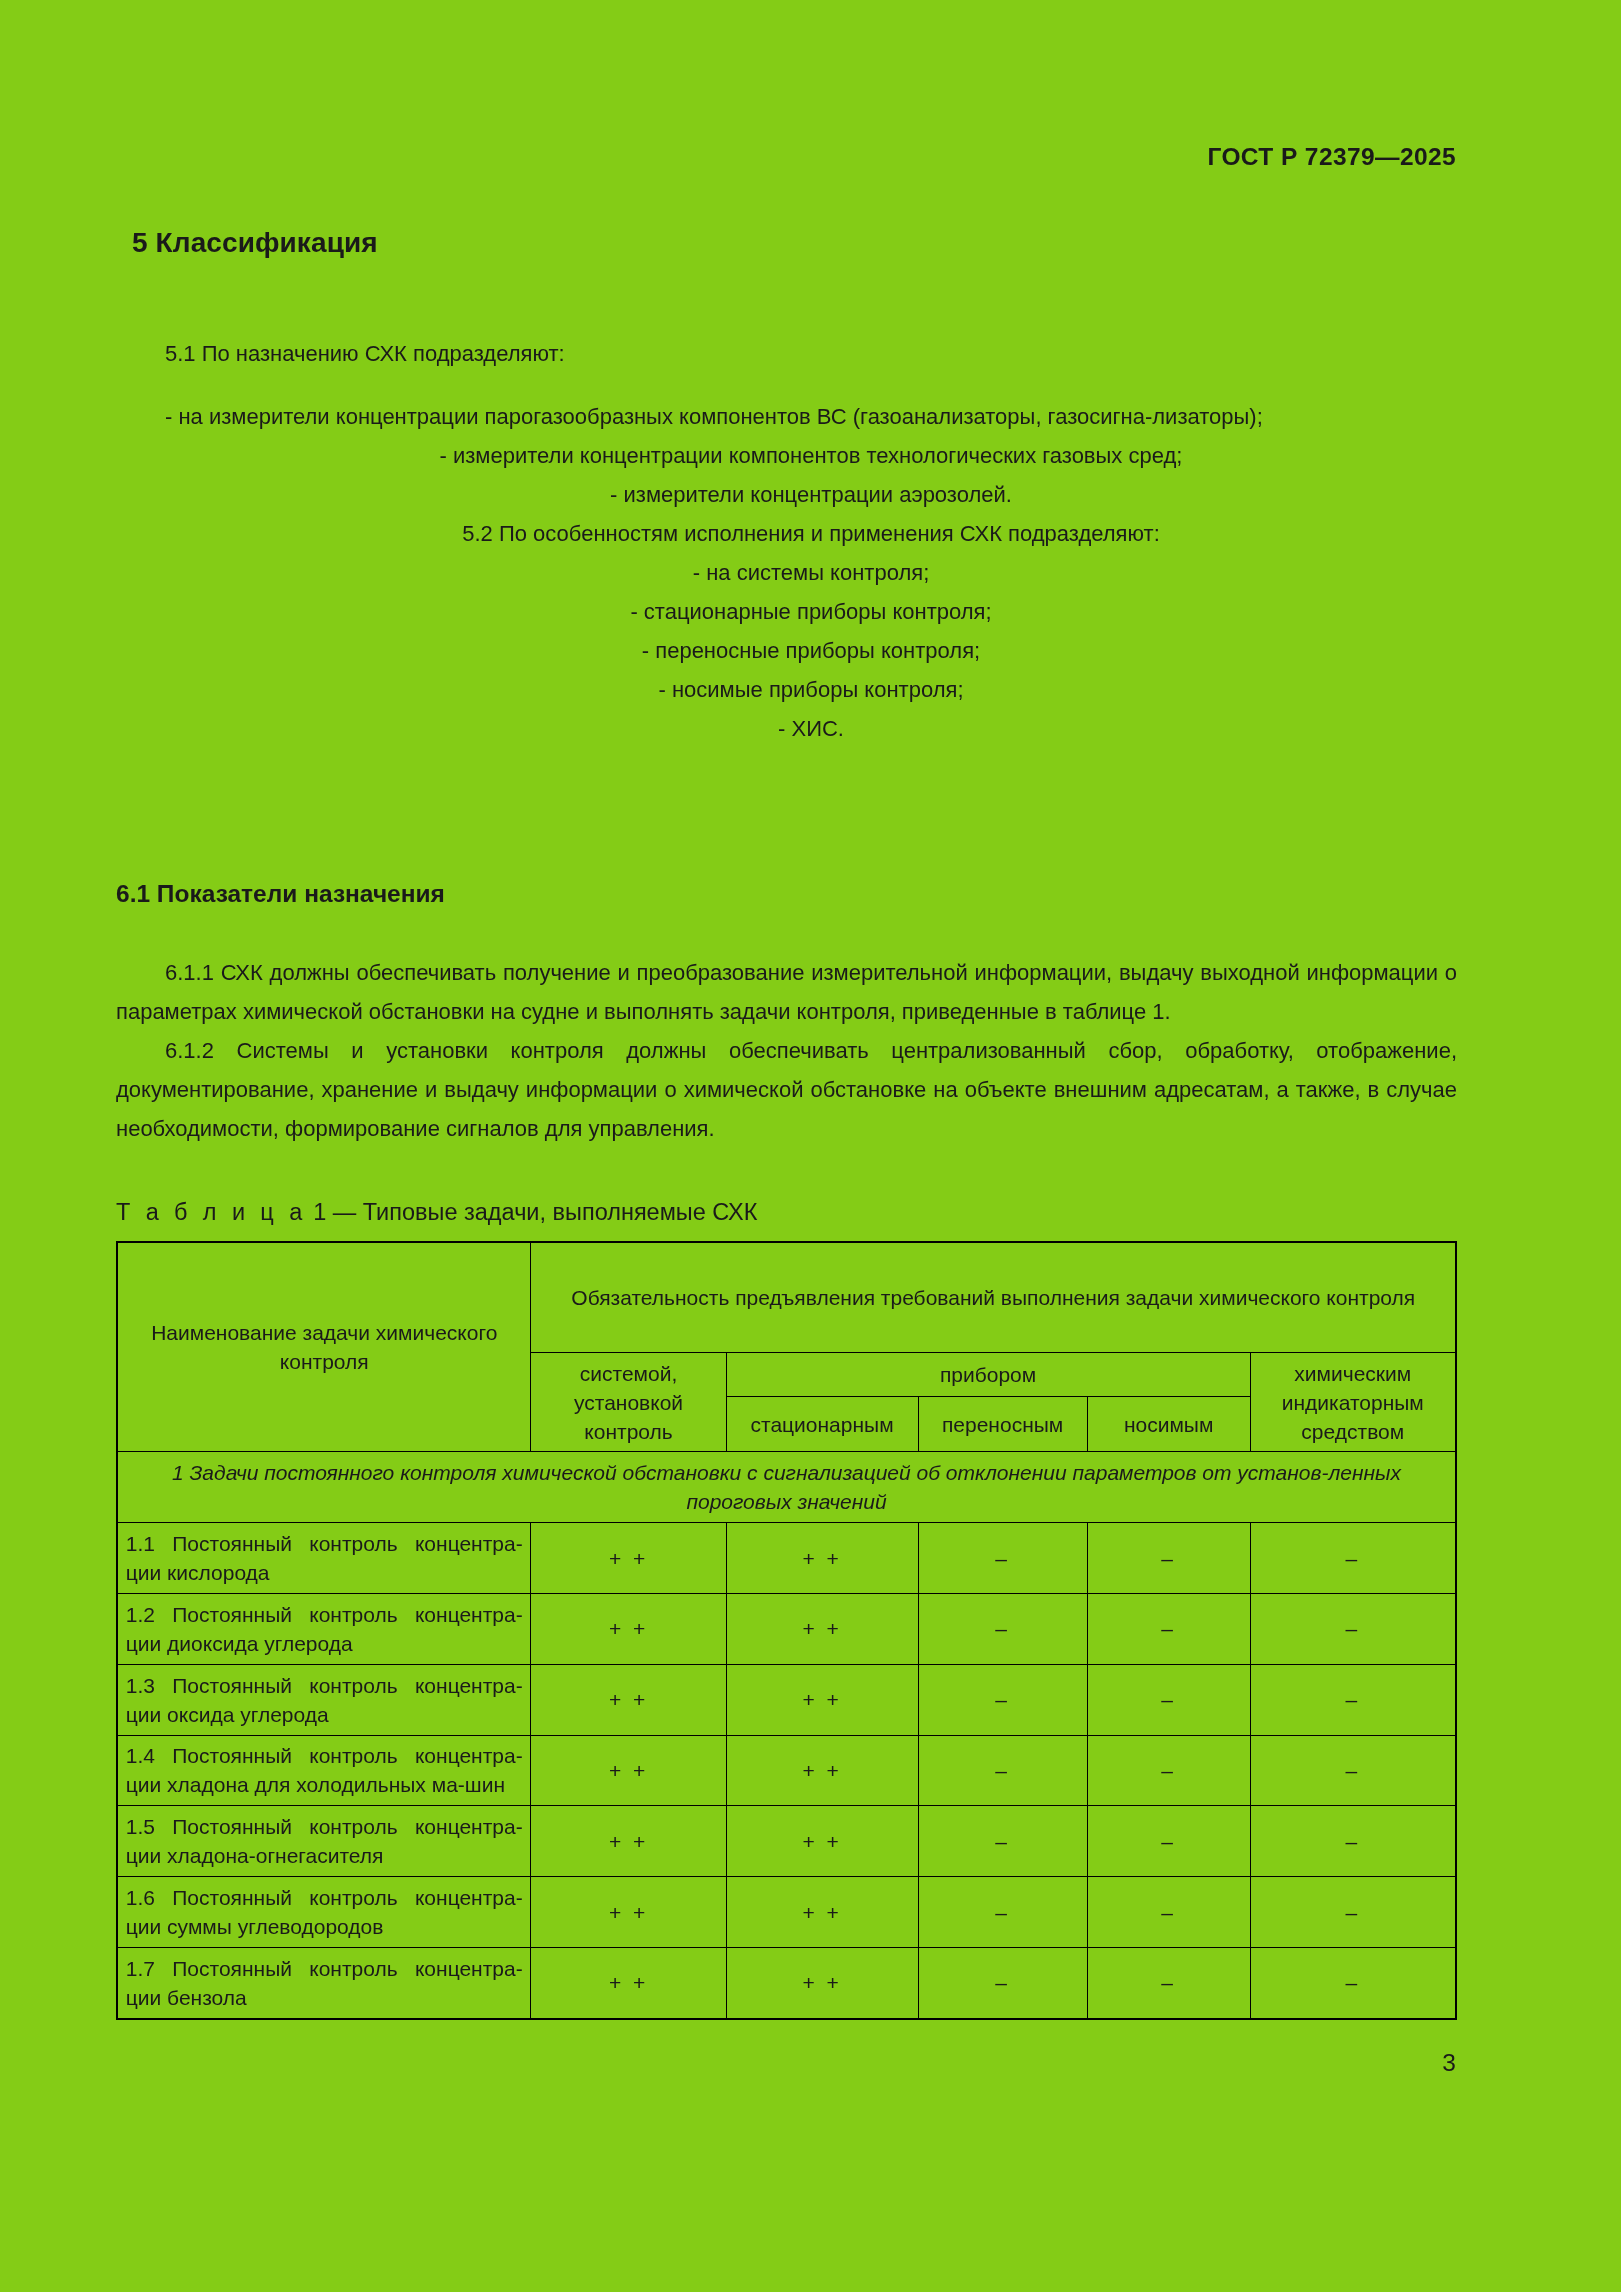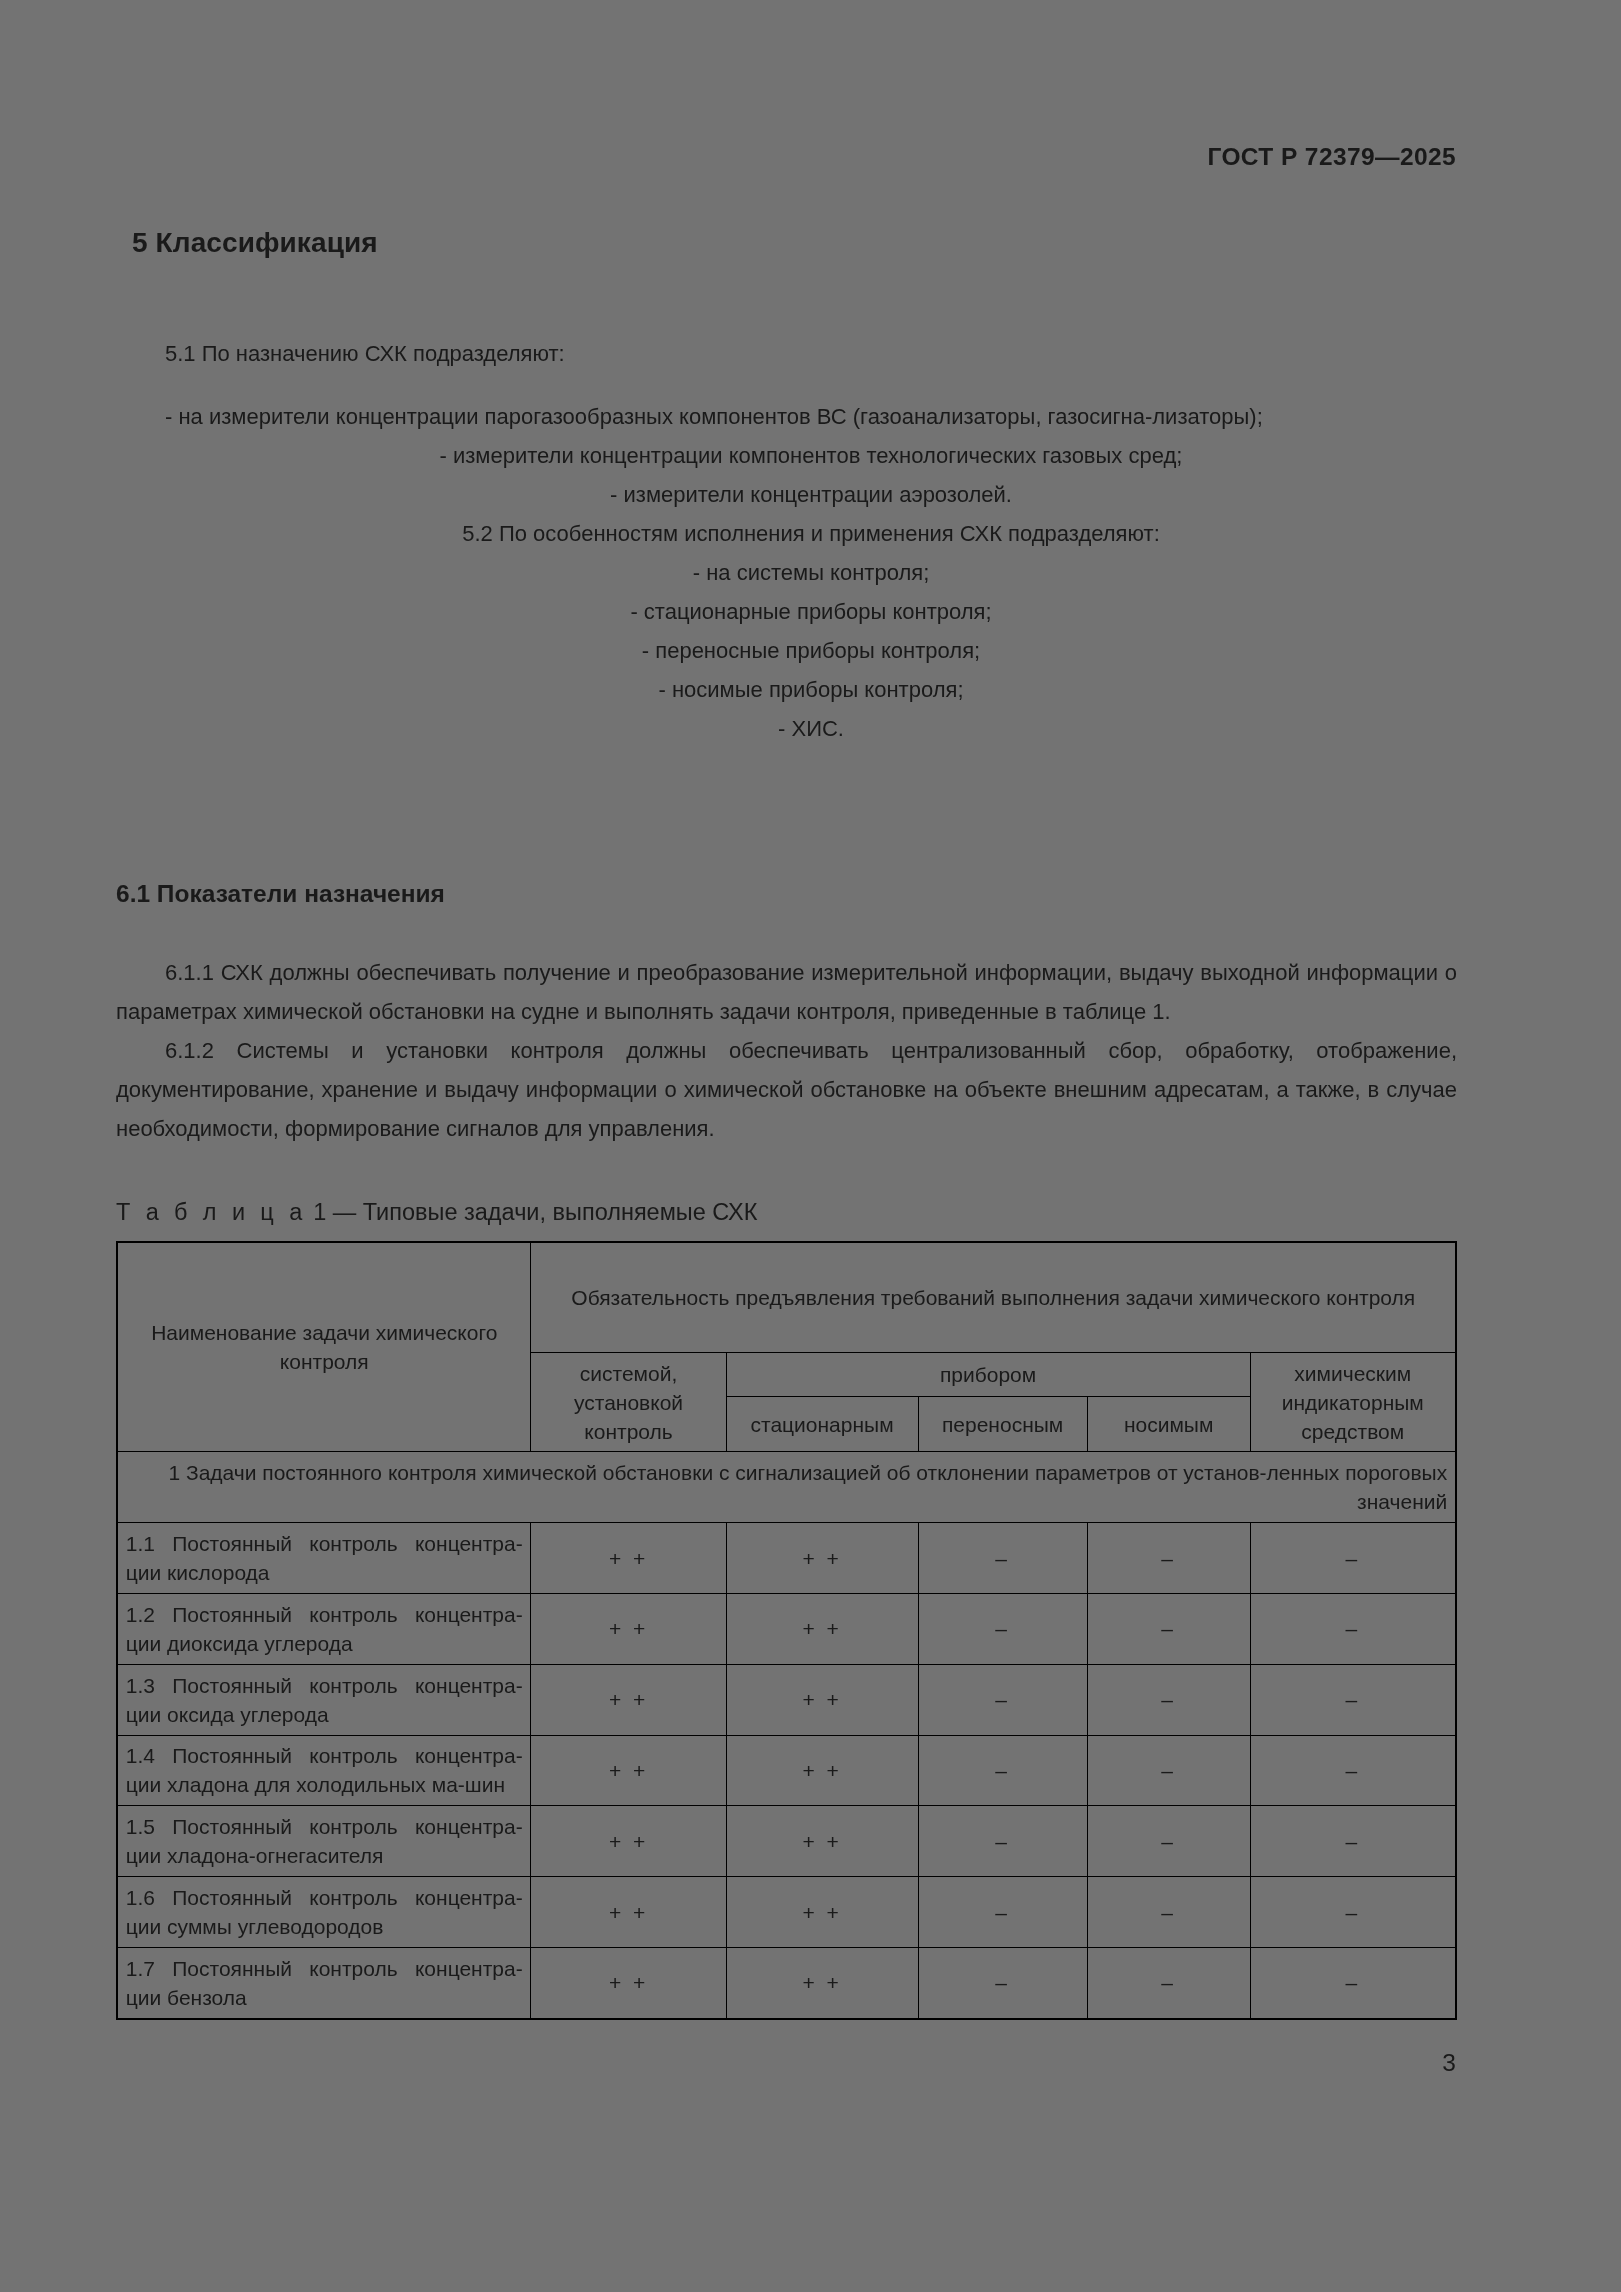--- a/index.html
+++ b/index.html
@@ -8,21 +8,21 @@
     background: #ffffff;
   }
   body {
     font-family: "Liberation Sans", sans-serif;
     color: #1a1a1a;
   }
   .page {
     position: relative;
     width: 1621px;
     height: 2293px;
-    background: #737373;
+    background: #84cc16;
     box-sizing: border-box;
     overflow: hidden;
   }
 
   
   .page-header {
     position: absolute;
     top: 143px;
     right: 165px;
     font-size: 24.5px;
@@ -97,24 +97,25 @@
   }
   table.gost .outer-top { border-top-width: 2.5px; }
   table.gost .outer-bottom { border-bottom-width: 2.5px; }
   table.gost .outer-left { border-left-width: 2.5px; }
   table.gost .outer-right { border-right-width: 2.5px; }
 
   th.hcell {
     text-align: center;
   }
   td.sect-head {
-    text-align: right;
+    text-align: center;
     font-size: 22.5px;
     line-height: 33px;
     padding: 13.7px 39px;
+    font-style: italic;
   }
   td.task-name {
     text-align: justify;
     text-justify: inter-word;
     font-size: 22.5px;
     line-height: 34px;
     padding: 13.7px 11.8px 13.7px 13.7px;
     vertical-align: top;
   }
   td.mark {

